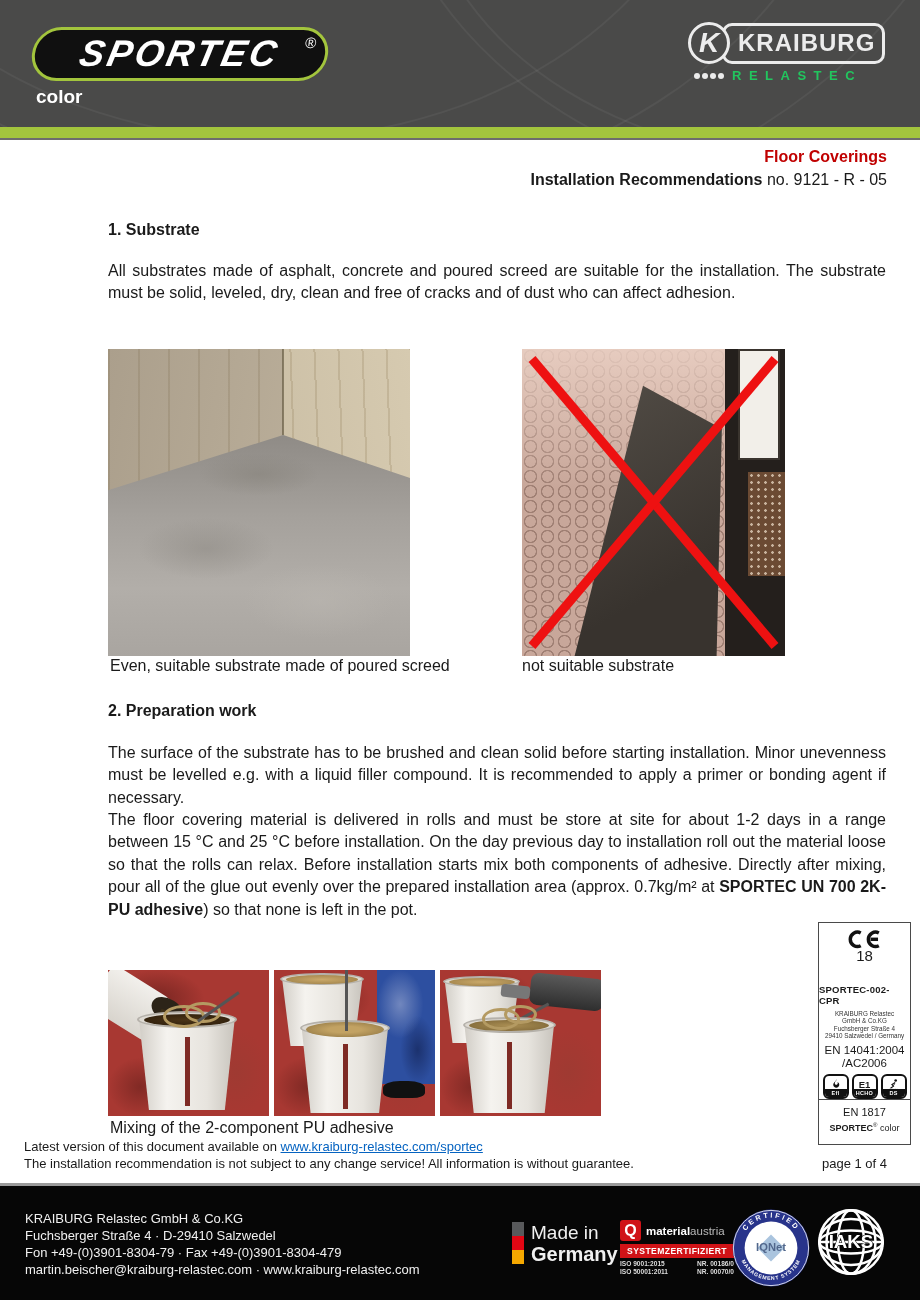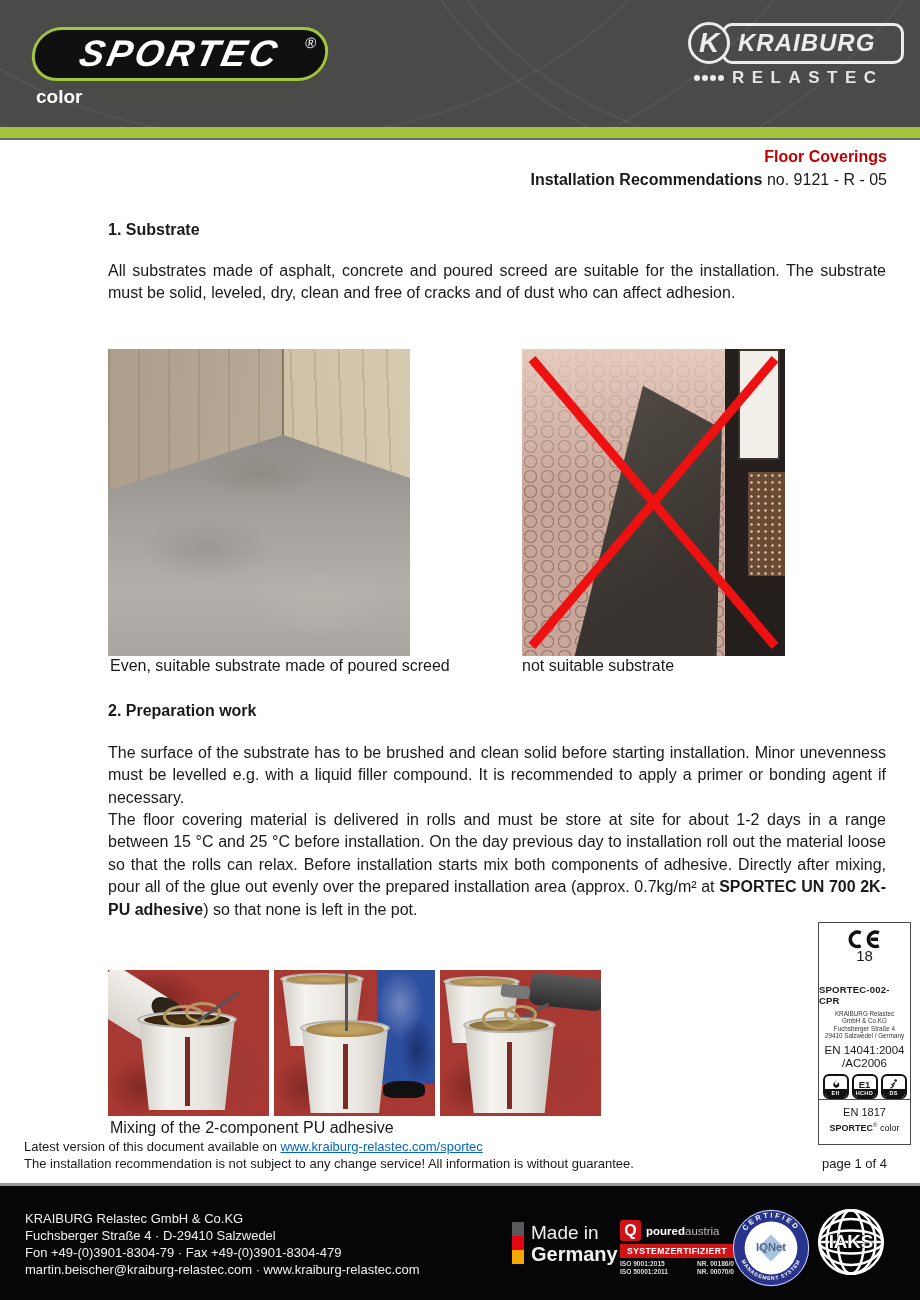--- a/index.html
+++ b/index.html
@@ -36,28 +36,27 @@
   .kraiburg-logo { position:absolute; right:36px; top:22px; width:196px; }
   .kl-top { display:flex; align-items:center; }
   .kl-circle {
     width:42px; height:42px; border:3px solid #ececec; border-radius:50%;
     display:flex; align-items:center; justify-content:center;
     color:#ececec; font-weight:bold; font-style:italic; font-size:28px; flex:0 0 auto;
     background:#4a4a49; position:relative; z-index:2;
   }
   .kl-rect {
     margin-left:-8px; border:3px solid #ececec; border-radius:10px;
-    padding:3px 26px 4px 13px; color:#ececec; font-weight:bold; font-size:24px; letter-spacing:1px;
+    padding:3px 7px 4px 13px; color:#ececec; font-weight:bold; font-size:24px; letter-spacing:1px;
     white-space:nowrap;
-    font-style:italic;
   }
   .kl-bottom { display:flex; align-items:center; margin-top:4px; padding-left:6px; }
   .kl-dots { display:flex; gap:2px; margin-right:8px; }
   .kl-dots span { width:6px; height:6px; background:#ececec; border-radius:50%; display:block; }
-  .kl-relastec { color:#e5e5e5; font-size:17px; font-weight:bold; letter-spacing:7.5px; }
+  .kl-relastec { color:#22c55e; font-size:13px; font-weight:bold; letter-spacing:7.5px; }
 
   .green-bar { position:absolute; left:0; top:127px; width:920px; height:11px; background:#a3c53d; }
   .thin-line { position:absolute; left:0; top:138px; width:920px; height:2px; background:#6d6d6d; }
 
   
   .doc-meta { position:absolute; right:33px; top:146px; text-align:right; font-size:16px; line-height:22.5px; }
   .red-bold { color:#c00000; font-weight:bold; }
   .b { font-weight:bold; }
 
   
@@ -366,21 +365,21 @@
       </div>
       <div class="mig-text">
         <div>Made in</div>
         <div>Germany</div>
       </div>
     </div>
 
     <div class="qa">
       <div class="qa-row1">
         <div class="qa-q">Q</div>
-        <div class="qa-name"><span class="b">poured</span><span class="light">austria</span></div>
+        <div class="qa-name"><span class="b">material</span><span class="light">austria</span></div>
       </div>
       <div class="qa-banner">SYSTEMZERTIFIZIERT</div>
       <div class="qa-isos">
         <span>ISO 9001:2015</span>
         <span>NR. 00186/0</span>
         <span>ISO 50001:2011</span>
         <span>NR. 00070/0</span>
       </div>
     </div>
 

